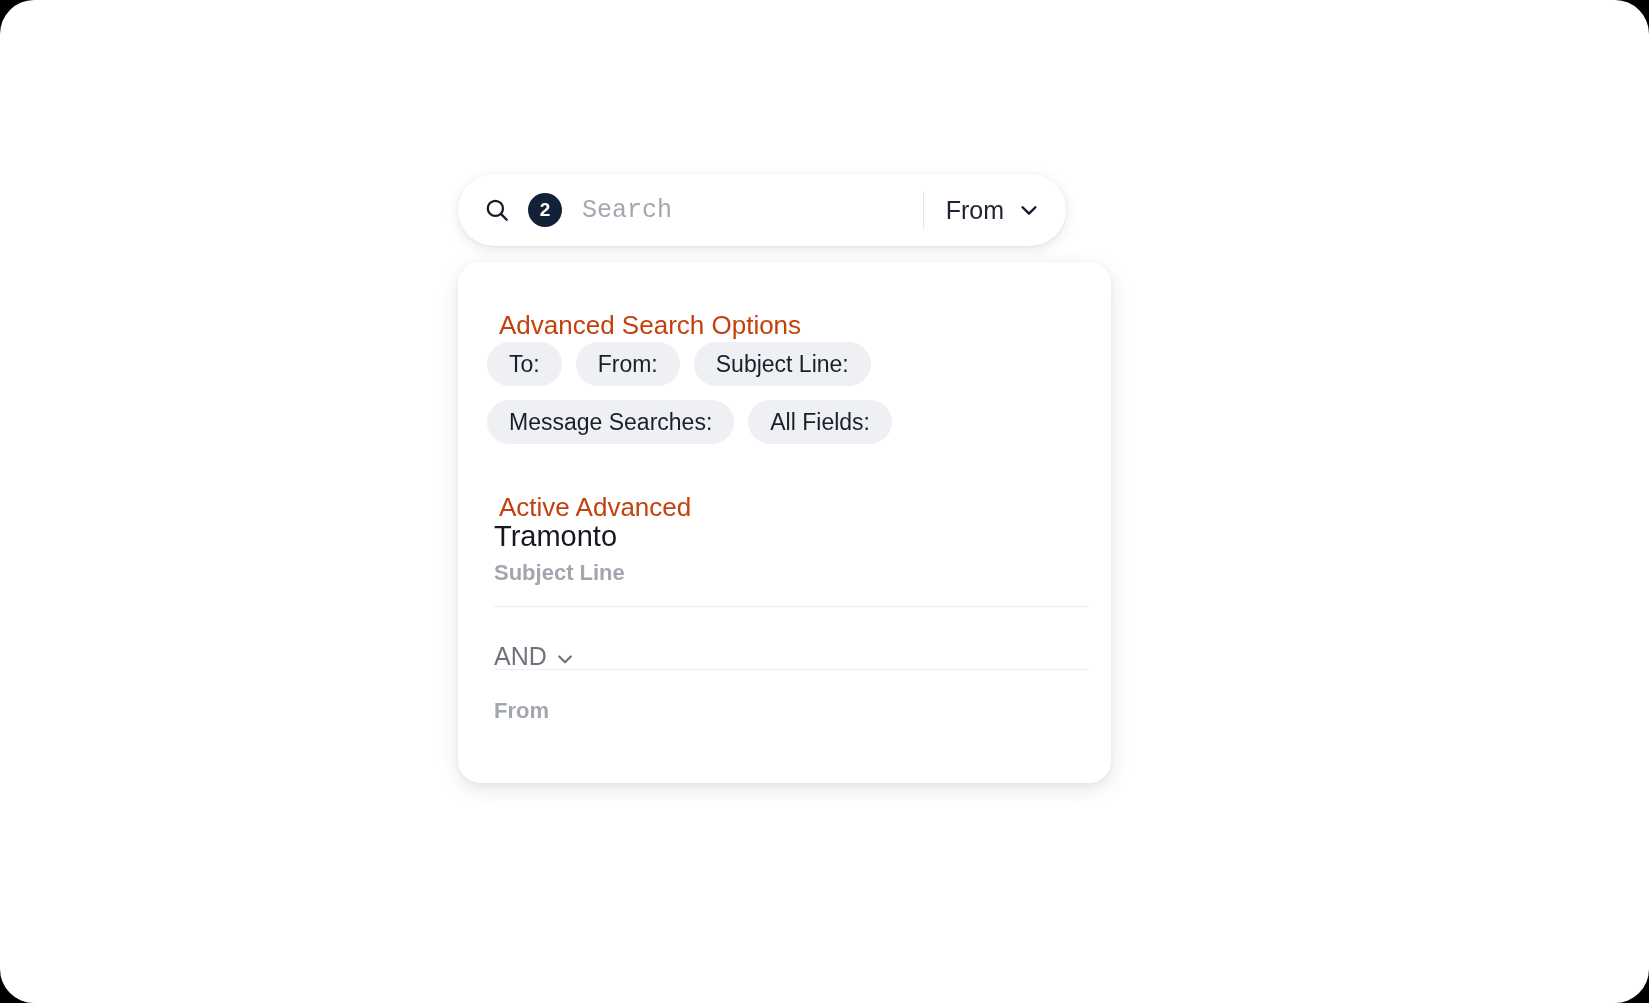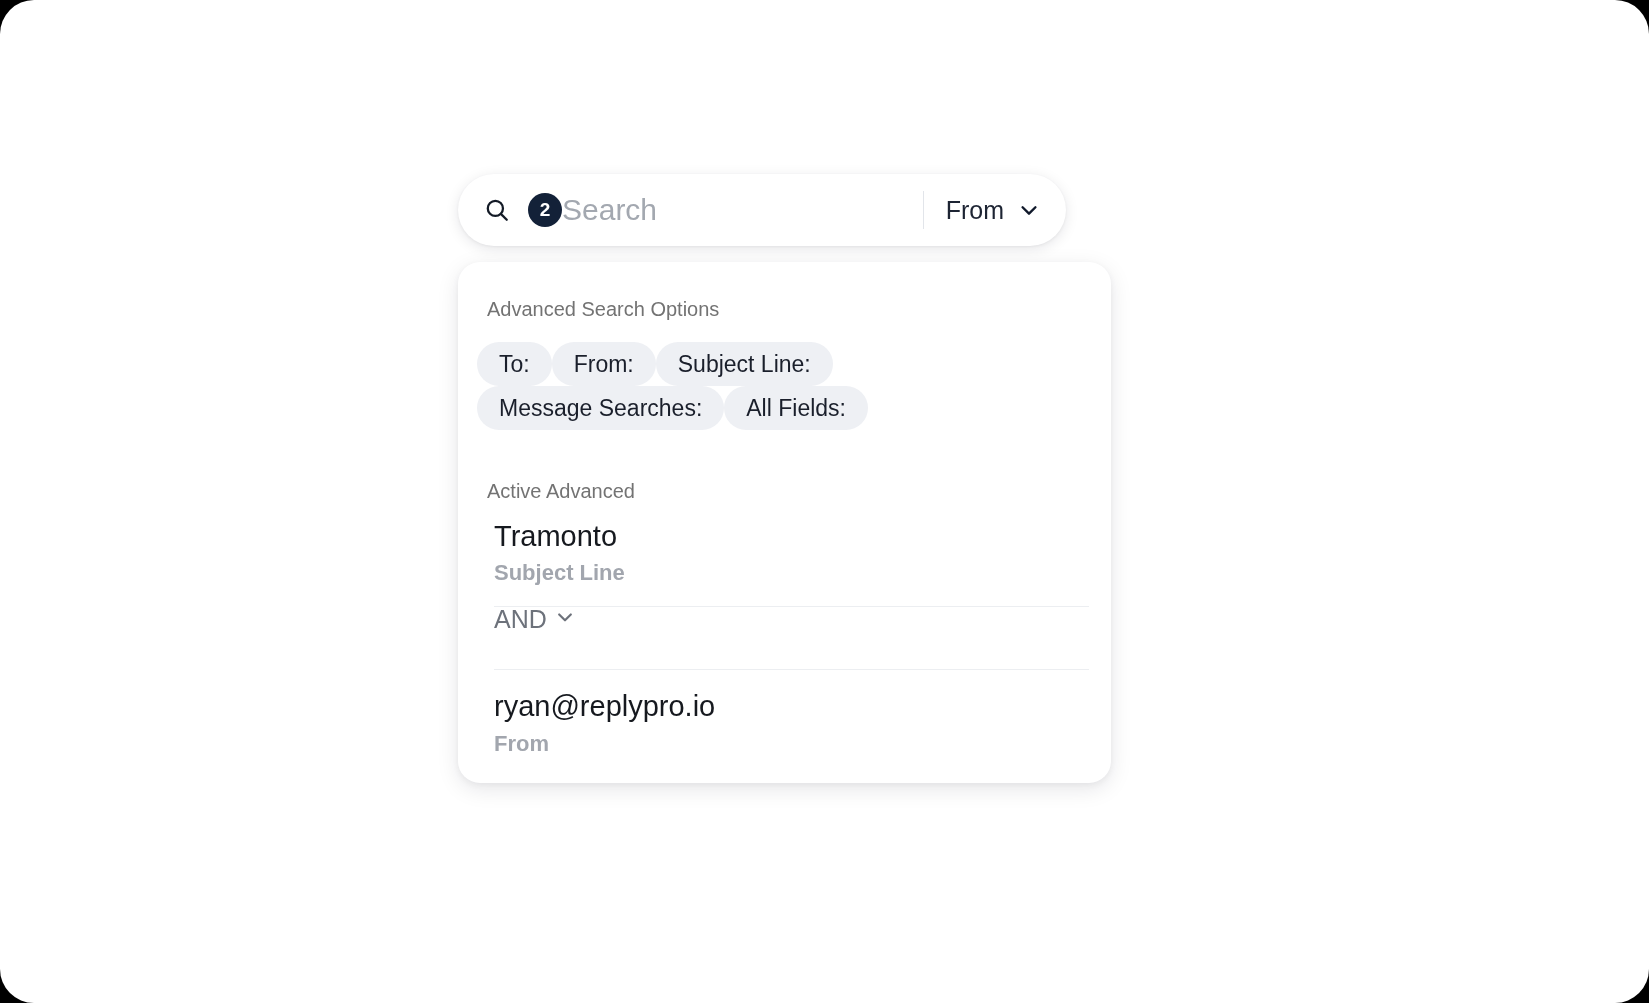--- a/index.html
+++ b/index.html
@@ -59,23 +59,23 @@
     display: flex;
     align-items: center;
     justify-content: center;
     letter-spacing: 0;
   }
   .search-input {
     flex: 1 1 auto;
     border: none;
     outline: none;
     background: transparent;
-    margin-left: 0;
-    font-family: Liberation Sans, sans-serif;
-    font-size: 30px;
+    margin-left: 20px;
+    font-family: Liberation Mono, monospace;
+    font-size: 25px;
     color: #1d2433;
     padding: 0;
     min-width: 10px;
   }
   .search-input::placeholder { color: #a3a8b0; opacity: 1; }
 
   .bar-divider {
     flex: 0 0 auto;
     width: 1px;
     height: 38px;
@@ -110,34 +110,35 @@
     width: 653px;
     height: 521px;
     background: #ffffff;
     border-radius: 22px;
     box-shadow: 0 6px 22px rgba(16, 24, 40, 0.10),
                 0 2px 6px rgba(16, 24, 40, 0.05);
     padding: 0 28px;
   }
 
   .section-title {
-    font-size: 20px;
-    color: #737373;
-    margin: 0;
+    font-size: 26px;
+    color: #c2410c;
+    margin: 12px;
     font-weight: normal;
   }
   .panel .adv-title { position: absolute; left: 487px - 458px; top: 36px; }
 
   .chips {
     position: absolute;
-    left: 19px;
+    left: 29px;
     top: 80px;
     width: 595px;
     display: flex;
     flex-wrap: wrap;
+    gap: 14px;
   }
   .chip {
     background: #eef0f4;
     color: #1a1f2b;
     border: none;
     border-radius: 22px;
     height: 44px;
     padding: 0 22px;
     font-family: "Liberation Sans", sans-serif;
     font-size: 23px;
@@ -161,21 +162,21 @@
     color: #a2a6ae;
     font-weight: bold;
     margin: 10px 0 0 0;
     line-height: 1;
   }
 
   .rule { height: 1px; background: #eceef1; width: 100%; }
 
   .operator-row {
     display: flex;
-    align-items: flex-start;
+    align-items: flex-end;
     gap: 8px;
     height: 62px;
     cursor: pointer;
   }
   .operator-label {
     font-size: 25px;
     color: #6d727b;
     line-height: 1;
   }
   .op-chev { width: 20px; height: 20px; color: #6d727b; display: block; }
@@ -235,19 +236,18 @@
       <div class="operator-row">
         <span class="operator-label">AND</span>
         <svg class="op-chev" viewBox="0 0 24 24" fill="none" stroke="currentColor" stroke-width="2.6" stroke-linecap="round" stroke-linejoin="round">
           <polyline points="5,9 12,16 19,9"></polyline>
         </svg>
       </div>
 
       <div class="rule"></div>
 
       <div class="block-b">
-        <div class="sitem-value">ryan@replypro.io</div>
         <div class="sitem-field">From</div>
       </div>
 
     </div>
   </div>
 </div>
 
 </body></html>

